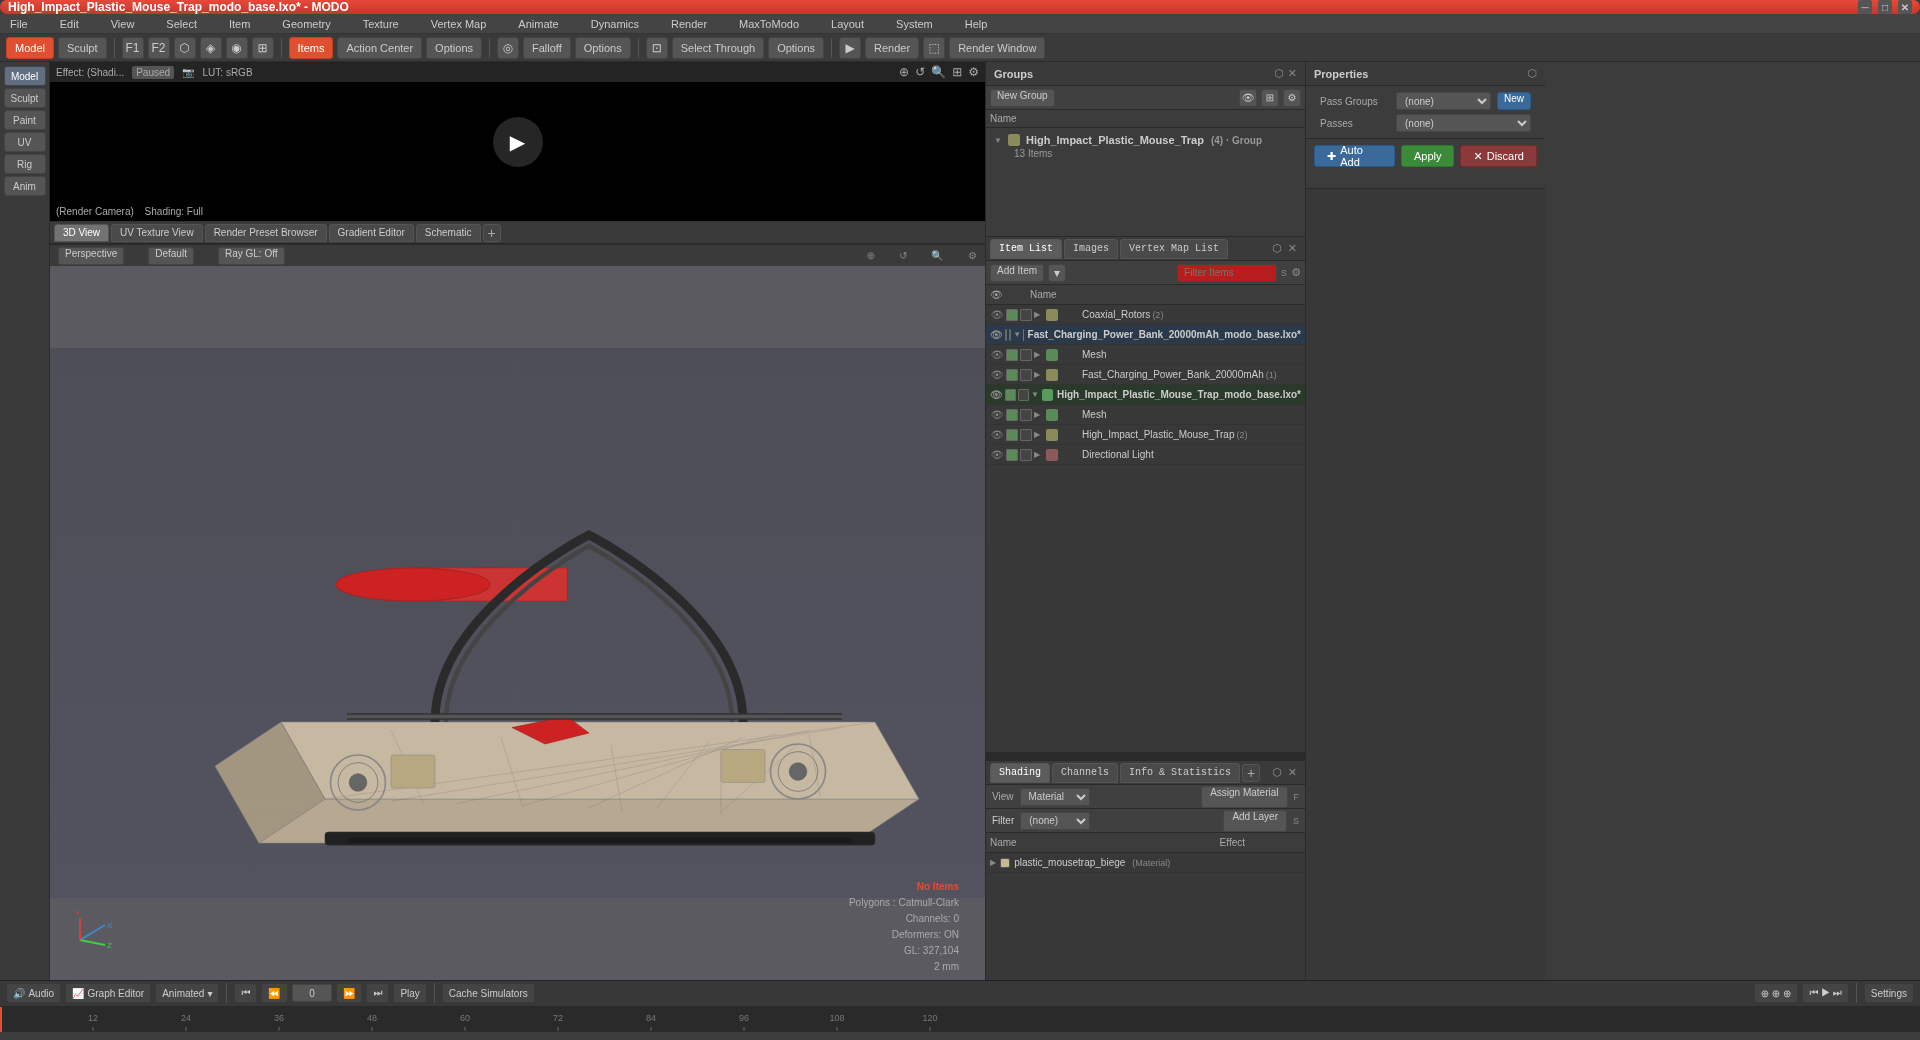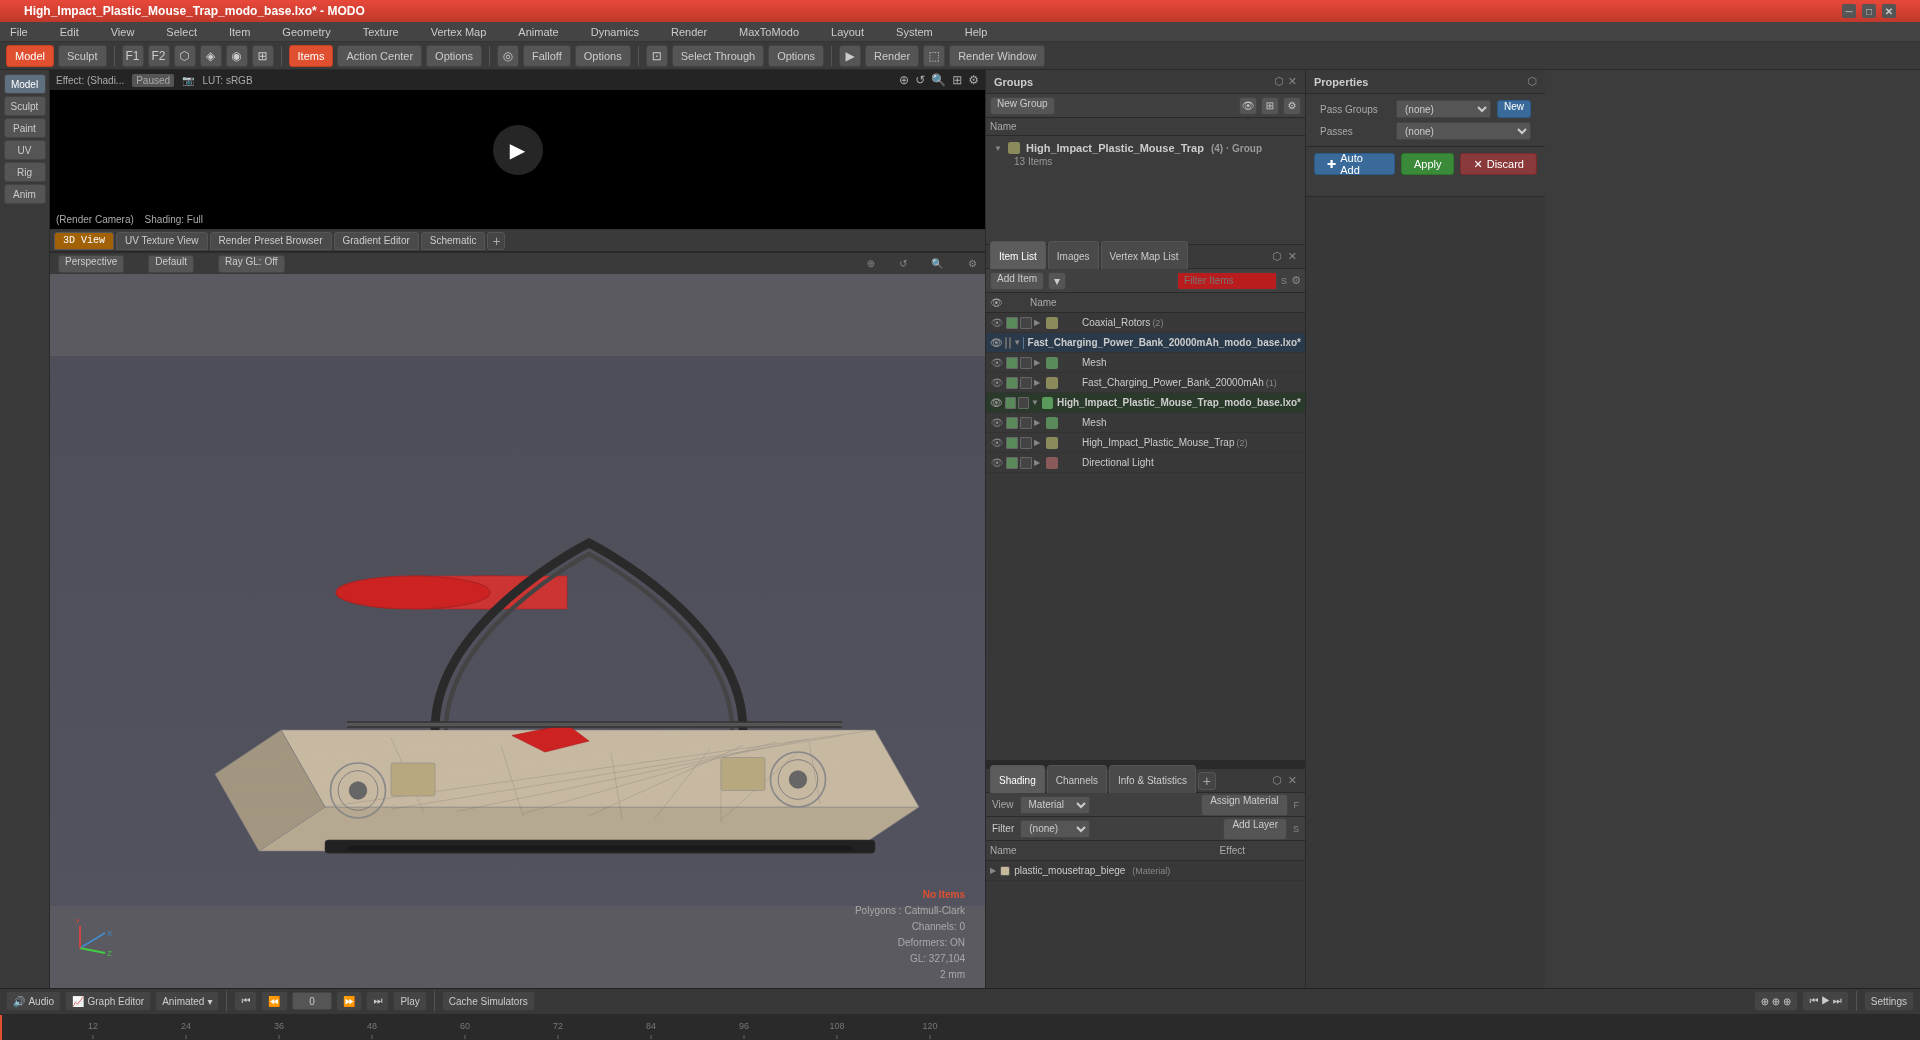--- a/index.html
+++ b/index.html
@@ -10,29 +10,30 @@
       font-family: 'Arial', sans-serif;
       font-size: 11px;
       color: #ccc;
       overflow: hidden;
       user-select: none;
     }
 
     
     #title-bar {
       width: 100%;
-      height: 22px;
+      height: 14px;
       background: linear-gradient(to bottom, #e8483a, #c0392b);
       display: flex;
       align-items: center;
       justify-content: space-between;
-      padding: 0 24px;
+      padding: 0 8px;
       color: white;
       font-size: 12px;
       font-weight: bold;
+      border-radius: 7px;
     }
     #title-bar-controls {
       display: flex;
       gap: 6px;
     }
     #title-bar-controls span {
       width: 14px;
       height: 14px;
       background: #555;
       border-radius: 2px;
@@ -223,23 +224,22 @@
       background: #4a4a4a;
       border: 1px solid #555;
       border-radius: 3px 3px 0 0;
       color: #ccc;
       font-size: 10px;
       cursor: pointer;
       display: flex;
       align-items: center;
     }
     .viewport-tab.active {
-      background: #a16207;
+      background: #737373;
       color: white;
-      font-family: Liberation Mono, monospace;
     }
     .viewport-tab-add {
       width: 18px;
       height: 18px;
       background: #444;
       border: 1px solid #555;
       border-radius: 3px;
       color: #aaa;
       display: flex;
       align-items: center;
@@ -280,21 +280,21 @@
       bottom: 15px;
       left: 35px;
       width: 40px;
       height: 40px;
     }
 
     
     #viewport-info {
       position: absolute;
       bottom: 5px;
-      right: 20px;
+      right: 26px;
       text-align: right;
       font-size: 10px;
       color: #aaa;
       line-height: 16px;
     }
 
     
     #groups-section {
       height: 175px;
       border-bottom: 1px solid #2a2a2a;
@@ -390,30 +390,31 @@
     #item-list-tabs {
       height: 24px;
       background: #3a3a3a;
       display: flex;
       align-items: center;
       padding: 0 4px;
       gap: 2px;
       border-bottom: 1px solid #2a2a2a;
     }
     .panel-tab {
-      height: 31px;
+      height: 20px;
       padding: 0 8px;
       background: #4a4a4a;
       border: 1px solid #555;
       border-radius: 3px 3px 0 0;
       color: #ccc;
       font-size: 10px;
       cursor: pointer;
       display: flex;
       align-items: center;
+      font-family: Liberation Mono, monospace;
     }
     .panel-tab.active {
       background: #5c5c5c;
       color: white;
     }
     #item-list-toolbar {
       height: 24px;
       background: #404040;
       display: flex;
       align-items: center;

